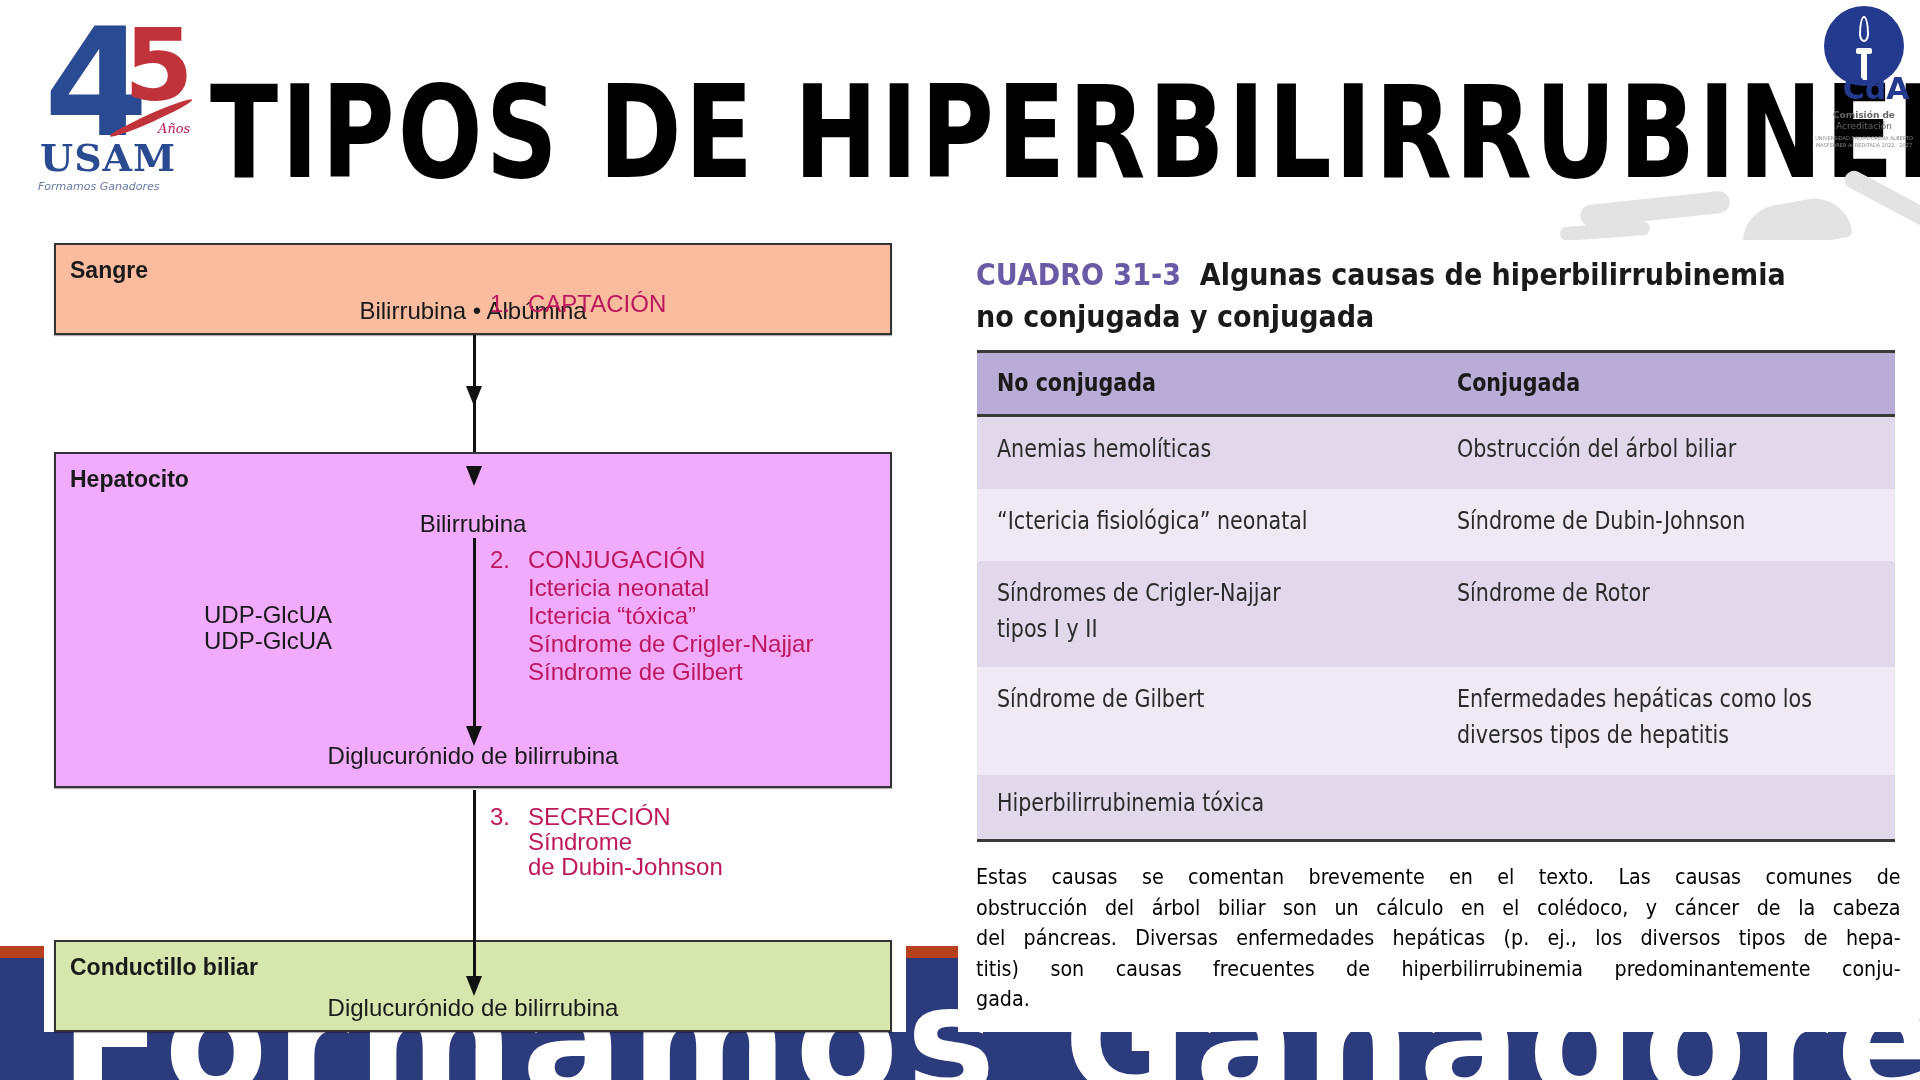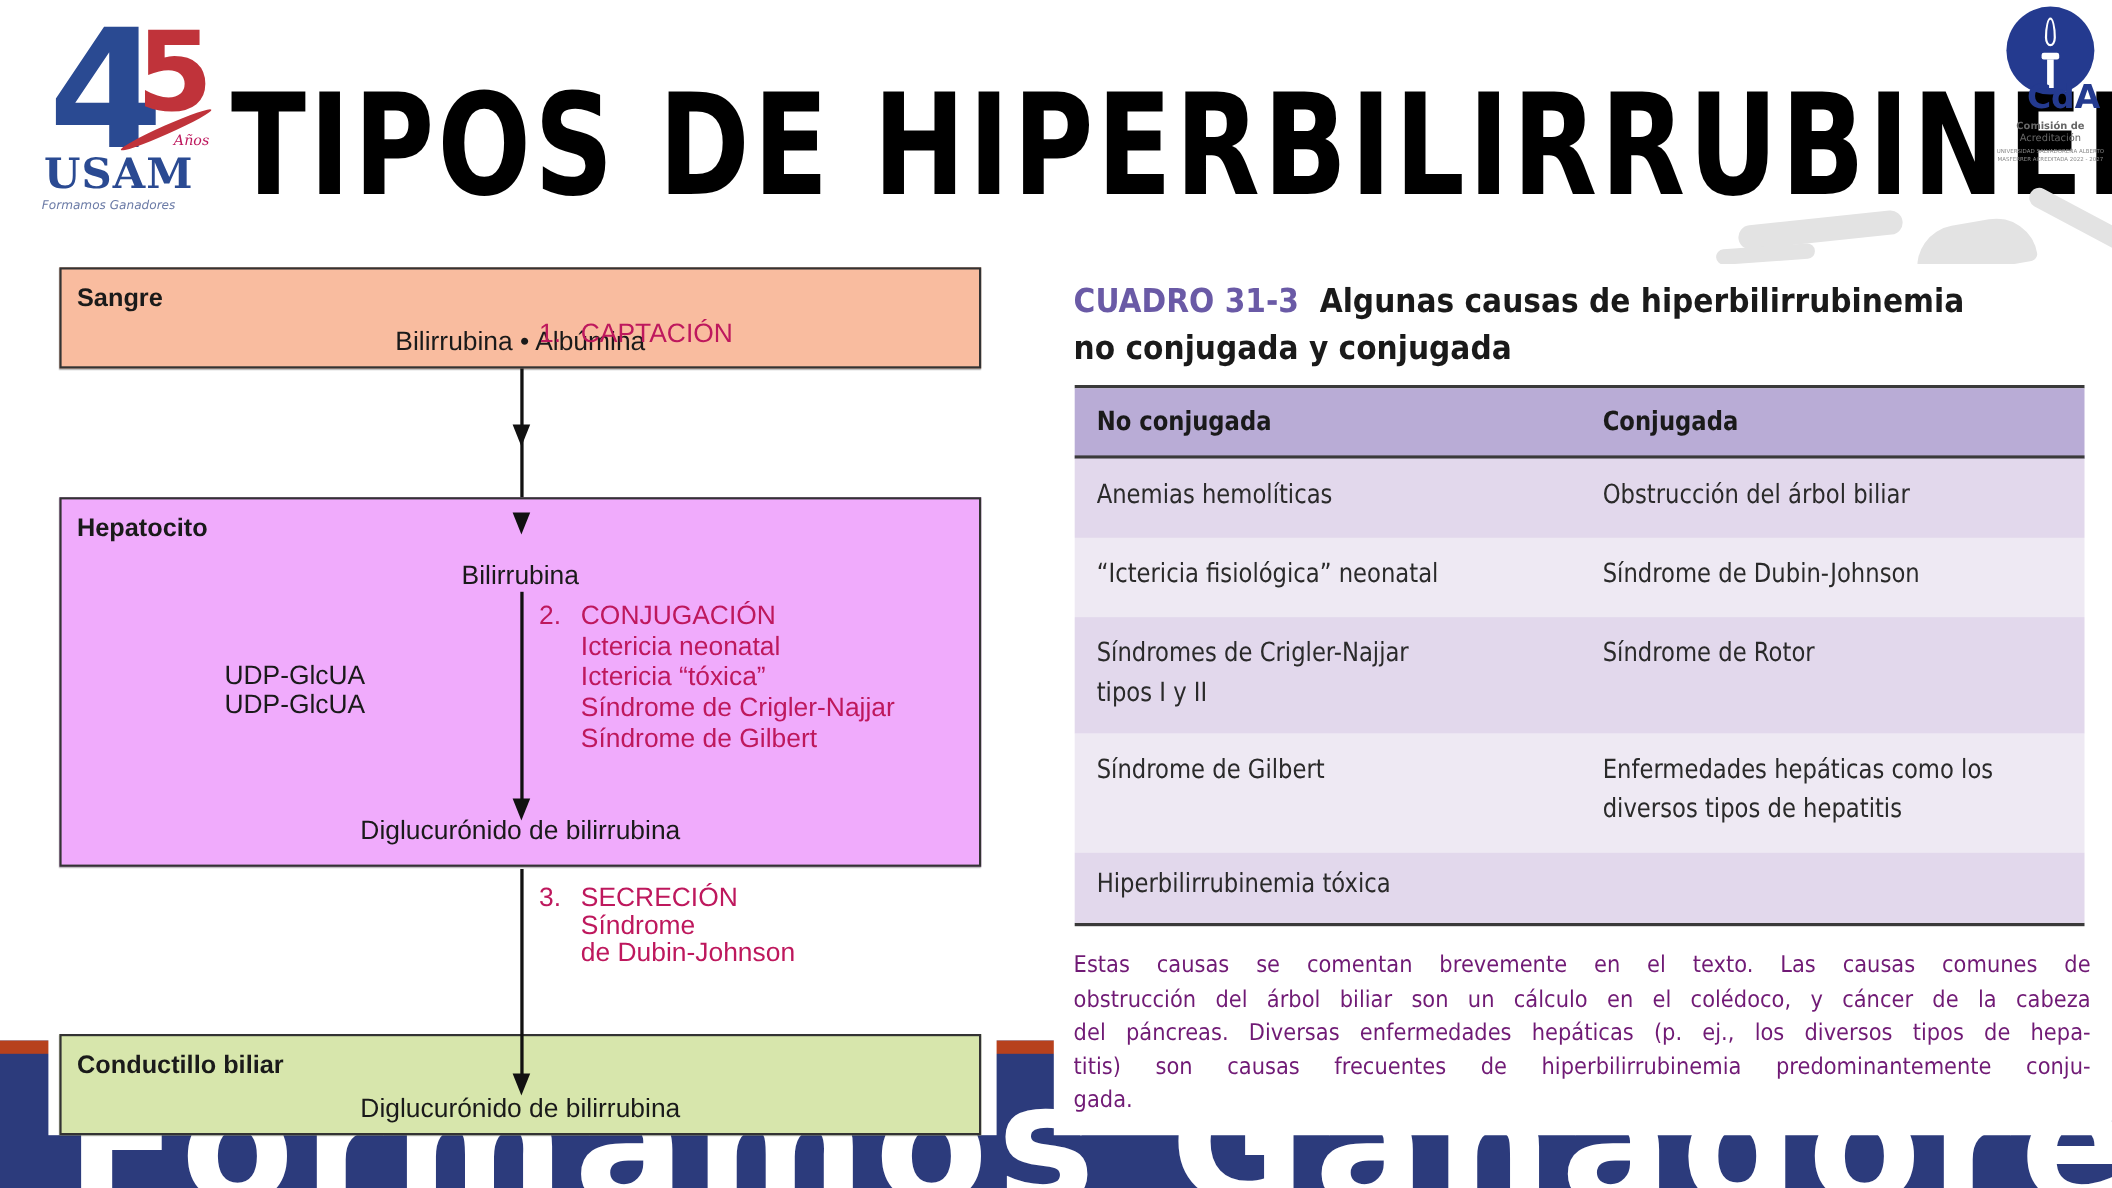--- a/index.html
+++ b/index.html
@@ -64,21 +64,21 @@
   .table { position: absolute; left: 19px; top: 110px; width: 918px; border-top: 3px solid #3a3a3a; border-bottom: 3px solid #3a3a3a; }
   .table .row { display: flex; width: 100%; }
   .table .cell { font-family: "DejaVu Sans", sans-serif; font-size: 24px; line-height: 36px; color: #2a2a2a; padding: 14px 20px; transform-origin: left top; }
   .table .cell span { display: inline-block; transform: scaleX(0.86); transform-origin: left center; white-space: nowrap; }
   .table .c1 { width: 460px; }
   .table .c2 { width: 458px; }
   .table .head { background: #b9acd6; border-bottom: 3px solid #3a3a3a; height: 64px; }
   .table .head .cell { font-weight: bold; color: #1a1a1a; padding-top: 12px; }
   .table .r-dark { background: #e2d8ec; }
   .table .r-light { background: #eee9f3; }
-  .footnote { position: absolute; left: 18px; top: 622px; width: 925px; font-family: "DejaVu Sans", sans-serif; font-size: 21px; line-height: 30.5px; color: #701a75; text-align: justify; }
+  .footnote { position: absolute; left: 18px; top: 622px; width: 925px; font-family: "DejaVu Sans", sans-serif; font-size: 21px; line-height: 30.5px; color: #000000; text-align: justify; }
   .footnote span { display: block; transform: scaleX(0.91); transform-origin: left top; width: 1016px; }
 </style>
 </head>
 <body>
 
 <div class="logo-usam">
   <span class="digit4">4</span>
   <span class="digit5">5</span>
   <span class="swoosh"></span>
   <span class="anos">Años</span>

